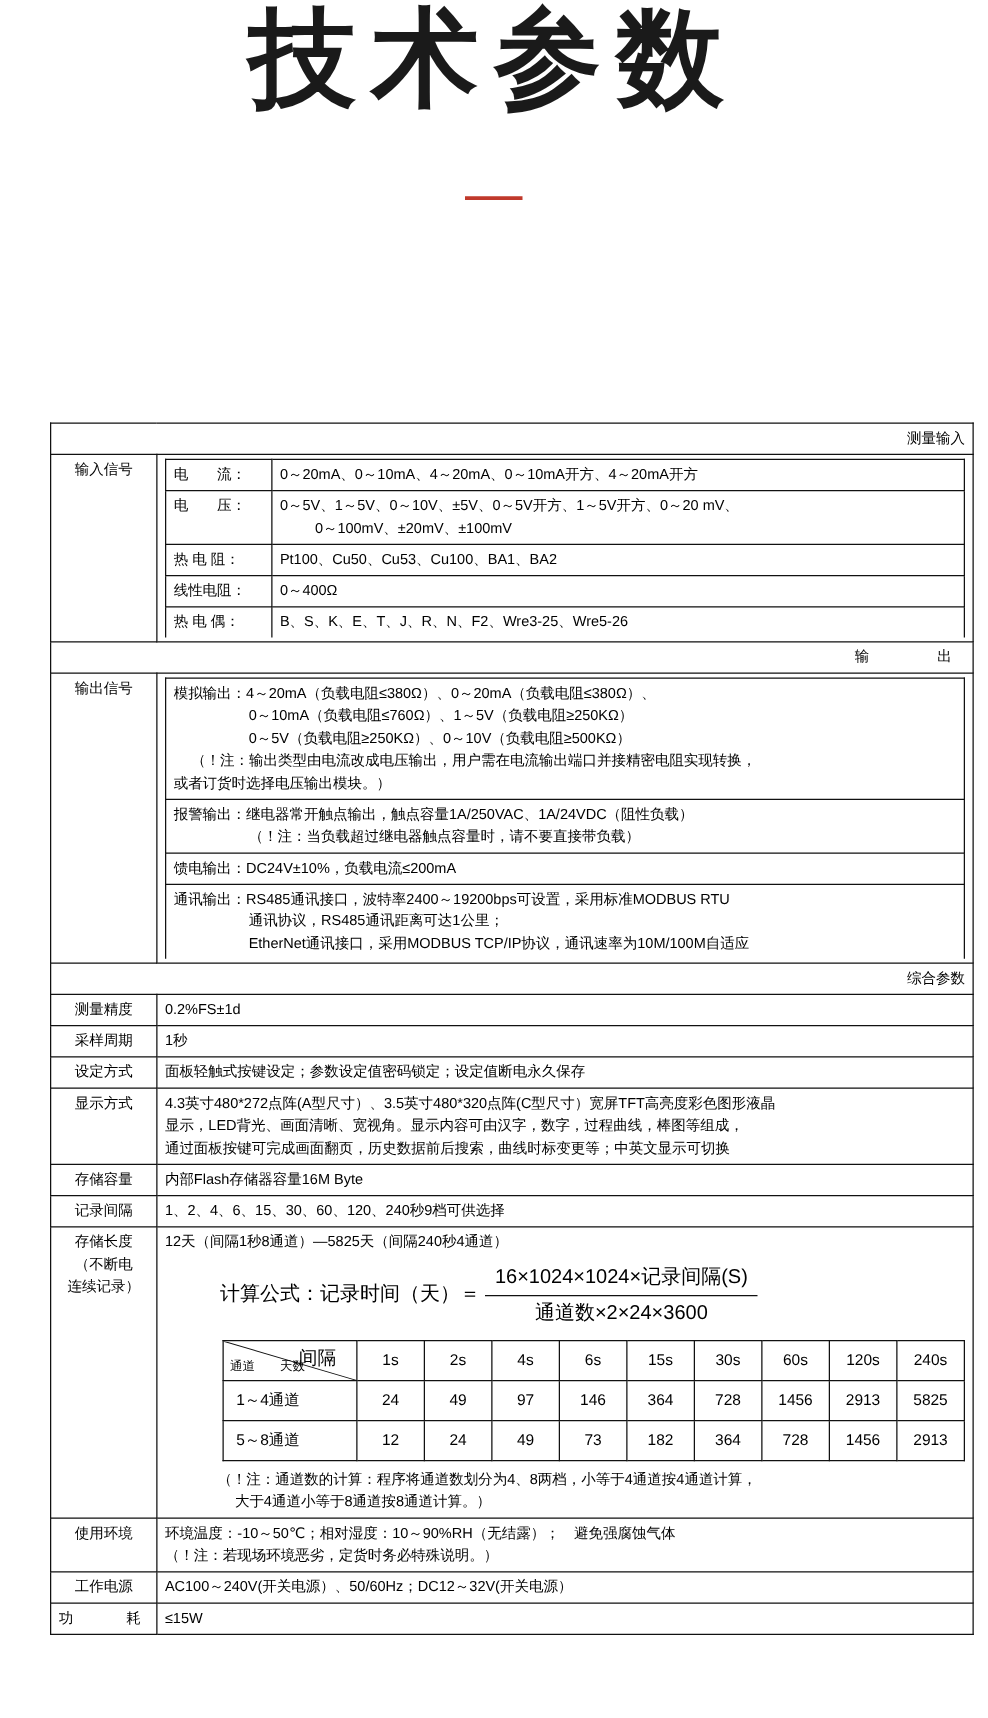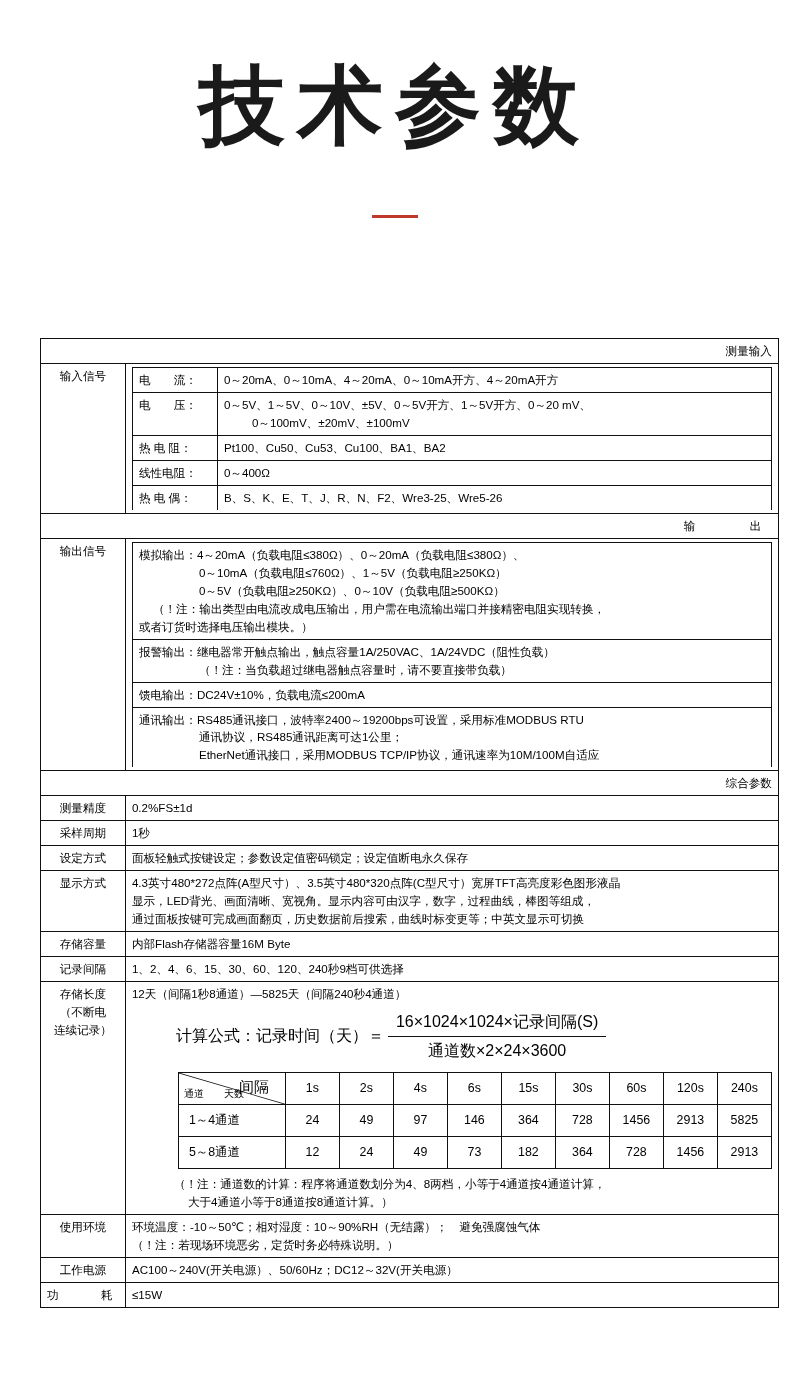--- a/index.html
+++ b/index.html
@@ -15,21 +15,20 @@
     overflow: hidden;
   }
   .page {
     position: relative;
     width: 790px;
     height: 1374px;
   }
   
   .title-block {
     text-align: center;
-    padding-top: 58px;
   }
   .main-title {
     font-size: 86px;
     font-weight: bold;
     letter-spacing: 12px;
     color: #1a1a1a;
     line-height: 1.1;
     font-family: "DejaVu Sans", "Liberation Sans", sans-serif;
   }
   .title-rule {

